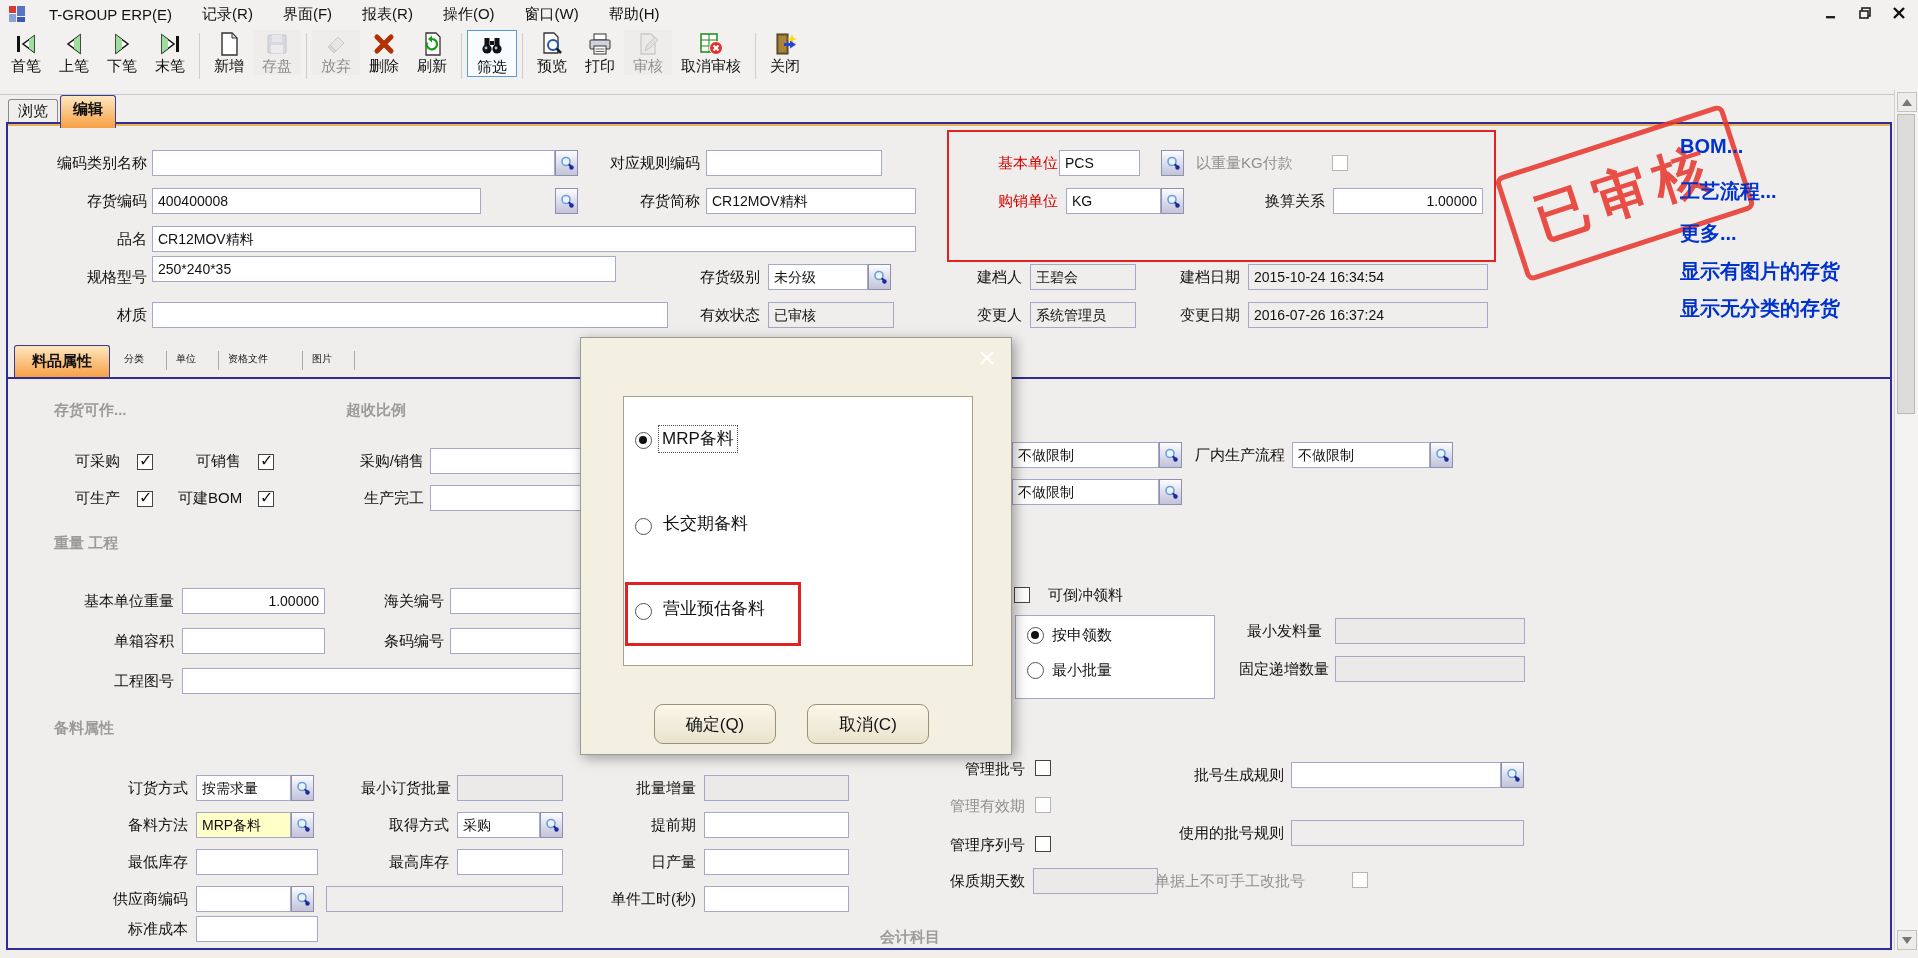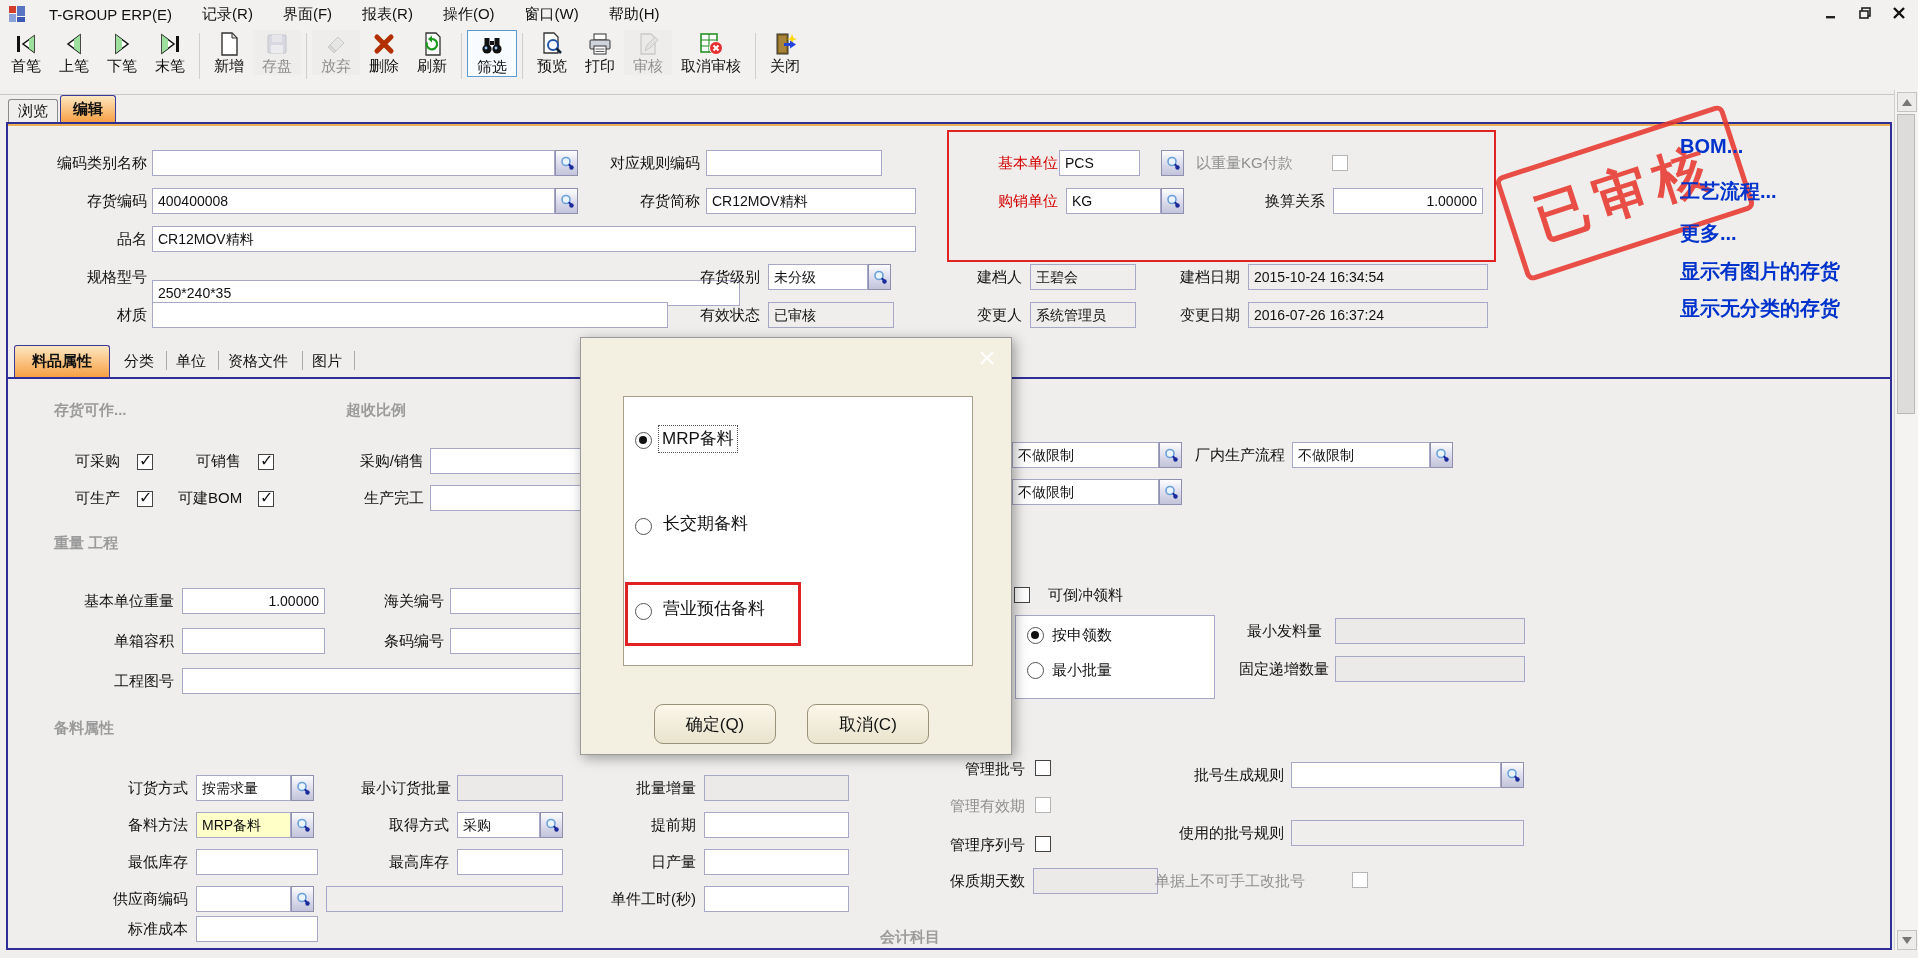--- a/index.html
+++ b/index.html
@@ -14,27 +14,27 @@
 .tbar{position:absolute;left:0;top:28px;width:100%;height:62px;display:flex;align-items:flex-start;padding:2px 0 0 2px;box-sizing:border-box;background:#f2f1ef}
 .tbtn{display:flex;flex-direction:column;align-items:center;min-width:44px;padding:1px 2px;font-size:15px;line-height:17px;color:#111}
 .tbtn svg{width:26px;height:26px}
 .tbtn.dis{opacity:.45}
 .tbtn.act{border:1px solid #5b9bd5;background:#f8fbff}
 .tsep{width:1px;height:46px;background:#cfcfcf;margin:3px 5px 0}
 .groove{position:absolute;left:0;top:94px;width:100%;height:1px;background:#c8c8c8}
 
 .tab{position:absolute;text-align:center;font-size:15px;box-sizing:border-box}
 .tab.inact{left:8px;top:99px;width:50px;height:23px;line-height:21px;background:#f0efed;border:1px solid #8a8a8a;border-bottom:none;border-radius:3px 3px 0 0}
-.tab.actv{left:60px;top:95px;width:56px;height:27px;line-height:25px;background:linear-gradient(180deg,#fde7c0,#f7a044);border:1px solid #3a3a9a;border-bottom:none;border-radius:3px 3px 0 0;font-weight:bold;z-index:2}
+.tab.actv{left:60px;top:95px;width:56px;height:33px;line-height:25px;background:linear-gradient(180deg,#fde7c0,#f7a044);border:1px solid #3a3a9a;border-bottom:none;border-radius:3px 3px 0 0;font-weight:bold;z-index:2}
 .panel{position:absolute;left:6px;top:122px;width:1886px;height:828px;border:2px solid #2e2e96;box-sizing:border-box;background:#efeeec}
 .orangeline{position:absolute;left:8px;top:124px;width:1882px;height:2px;background:#edb153}
 .subdiv{position:absolute;left:8px;top:377px;width:1882px;height:2px;background:#2e2e96}
 
 .stab{position:absolute;left:14px;top:345px;width:96px;height:32px;line-height:30px;text-align:center;font-size:15px;font-weight:bold;background:linear-gradient(180deg,#fde7c0,#f7a044);border:1px solid #3a3a9a;border-bottom:none;border-radius:3px 3px 0 0;box-sizing:border-box;z-index:1}
-.stablbl{position:absolute;top:352px;font-size:15px;white-space:nowrap}
+.stablbl{position:absolute;top:352px;font-size:10px;white-space:nowrap}
 .stsep{position:absolute;top:351px;width:1px;height:19px;background:#aaa}
 
 .lbl{position:absolute;width:140px;text-align:right;font-size:15px;line-height:26px;white-space:nowrap}
 .lbll{position:absolute;font-size:15px;line-height:26px;white-space:nowrap}
 .red{color:#d40000}
 .gray{color:#8f8f8f}
 .fld{position:absolute;height:26px;background:#fff;border:1px solid #a7a7c7;box-sizing:border-box;font-size:14px;line-height:24px;padding:0 5px;overflow:hidden;white-space:nowrap}
 .ro{background:#efeeed}
 .dis{background:#eceae8}
 .num{text-align:right}
@@ -263,21 +263,21 @@
       <svg viewBox="0 0 16 16">
         <circle cx="7" cy="6.5" r="4" fill="#eaf4ff" stroke="#6aa0d8" stroke-width="1.6"></circle>
         <line x1="9.8" y1="9.3" x2="12" y2="11.5" stroke="#1a2a9a" stroke-width="2"></line>
         <circle cx="12.5" cy="12.5" r="2.2" fill="#1a2a9a"></circle>
       </svg>
     </div>
   <div class="lbll gray" style="left:1196px;top:150px">以重量KG付款</div>
   <div class="chk gy" style="left:1332px;top:155px"></div>
 
   <div class="lbl" style="left:7px;top:188px">存货编码</div>
-  <div class="fld" style="left:152px;top:188px;width:403px">400400008</div>
+  <div class="fld" style="left:152px;top:188px;width:329px">400400008</div>
   <div class="lkp" style="left:555px;top:188px">
       <svg viewBox="0 0 16 16">
         <circle cx="7" cy="6.5" r="4" fill="#eaf4ff" stroke="#6aa0d8" stroke-width="1.6"></circle>
         <line x1="9.8" y1="9.3" x2="12" y2="11.5" stroke="#1a2a9a" stroke-width="2"></line>
         <circle cx="12.5" cy="12.5" r="2.2" fill="#1a2a9a"></circle>
       </svg>
     </div>
   <div class="lbl" style="left:560px;top:188px">存货简称</div>
   <div class="fld" style="left:706px;top:188px;width:210px">CR12MOV精料</div>
   <div class="lbl red" style="left:918px;top:188px">购销单位</div>
@@ -289,21 +289,21 @@
         <circle cx="12.5" cy="12.5" r="2.2" fill="#1a2a9a"></circle>
       </svg>
     </div>
   <div class="lbl" style="left:1185px;top:188px">换算关系</div>
   <div class="fld num" style="left:1333px;top:188px;width:150px">1.00000</div>
 
   <div class="lbl" style="left:7px;top:226px">品名</div>
   <div class="fld" style="left:152px;top:226px;width:764px">CR12MOV精料</div>
 
   <div class="lbl" style="left:7px;top:264px">规格型号</div>
-  <div class="fld" style="left:152px;top:280px;width:588px">250*240*35</div>
+  <div class="fld" style="left:152px;top:256px;width:464px">250*240*35</div>
   <div class="lbl" style="left:620px;top:264px">存货级别</div>
   <div class="fld" style="left:768px;top:264px;width:100px">未分级</div>
   <div class="lkp" style="left:868px;top:264px">
       <svg viewBox="0 0 16 16">
         <circle cx="7" cy="6.5" r="4" fill="#eaf4ff" stroke="#6aa0d8" stroke-width="1.6"></circle>
         <line x1="9.8" y1="9.3" x2="12" y2="11.5" stroke="#1a2a9a" stroke-width="2"></line>
         <circle cx="12.5" cy="12.5" r="2.2" fill="#1a2a9a"></circle>
       </svg>
     </div>
   <div class="lbl" style="left:882px;top:264px">建档人</div>

